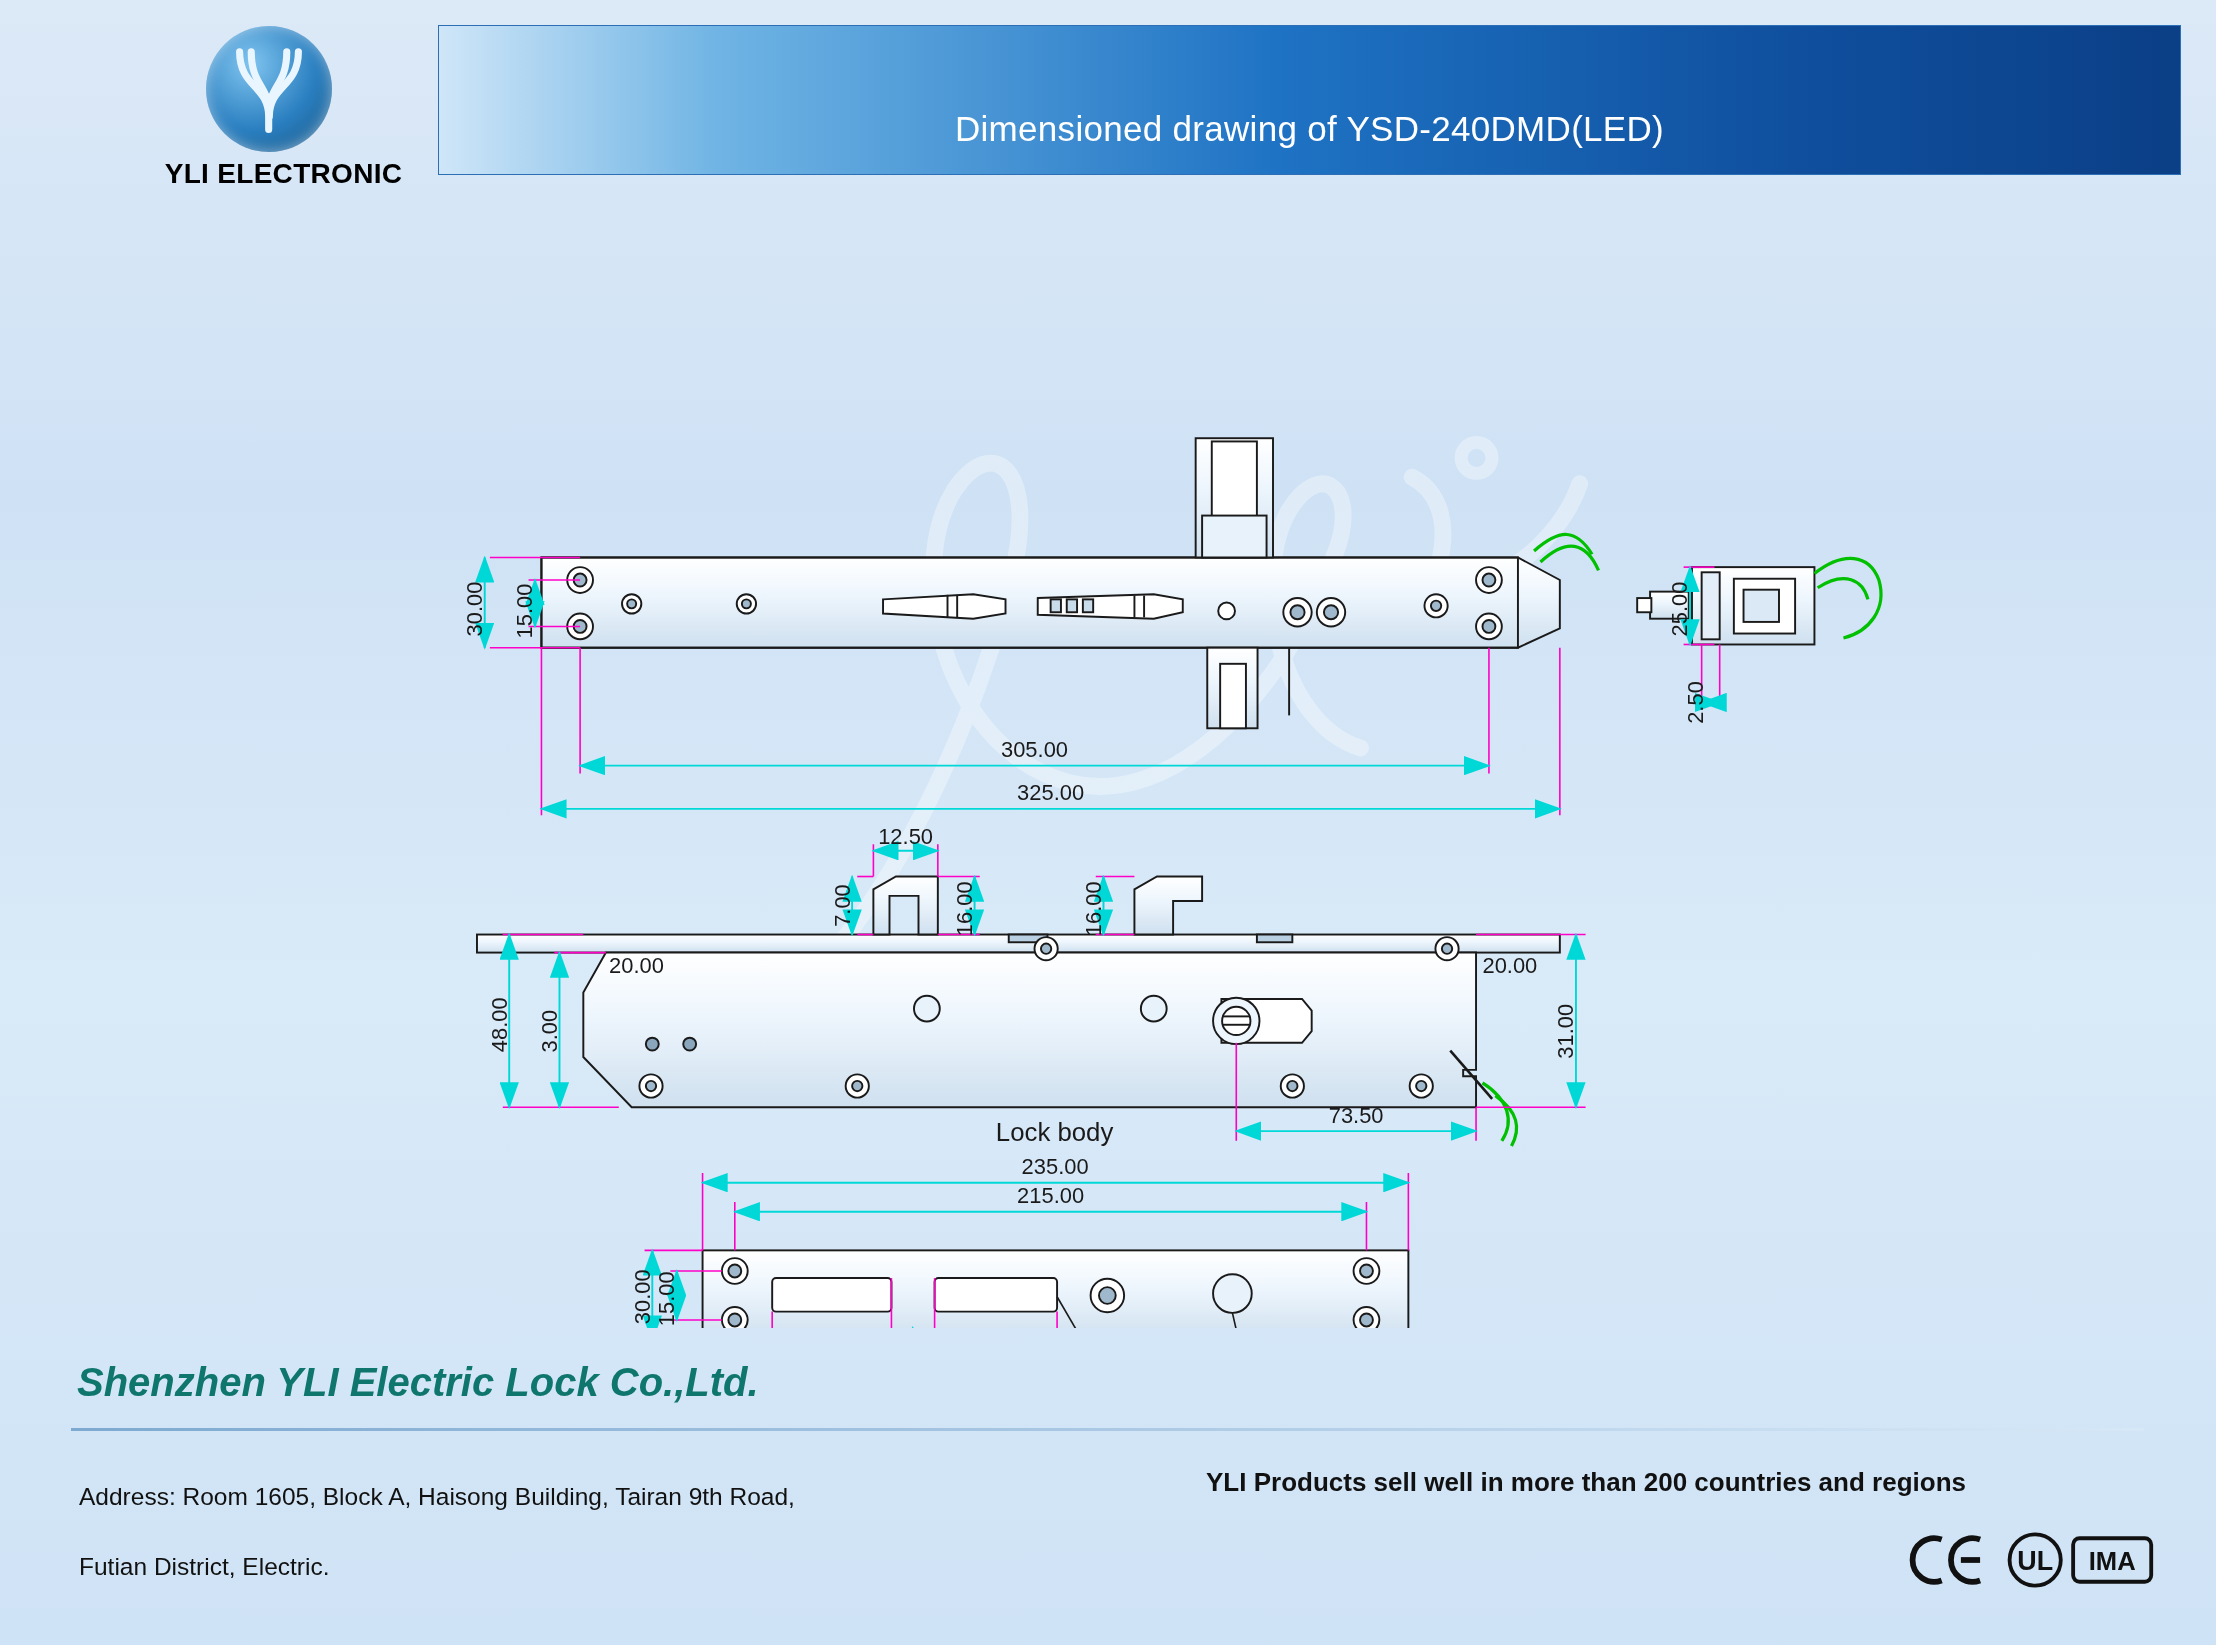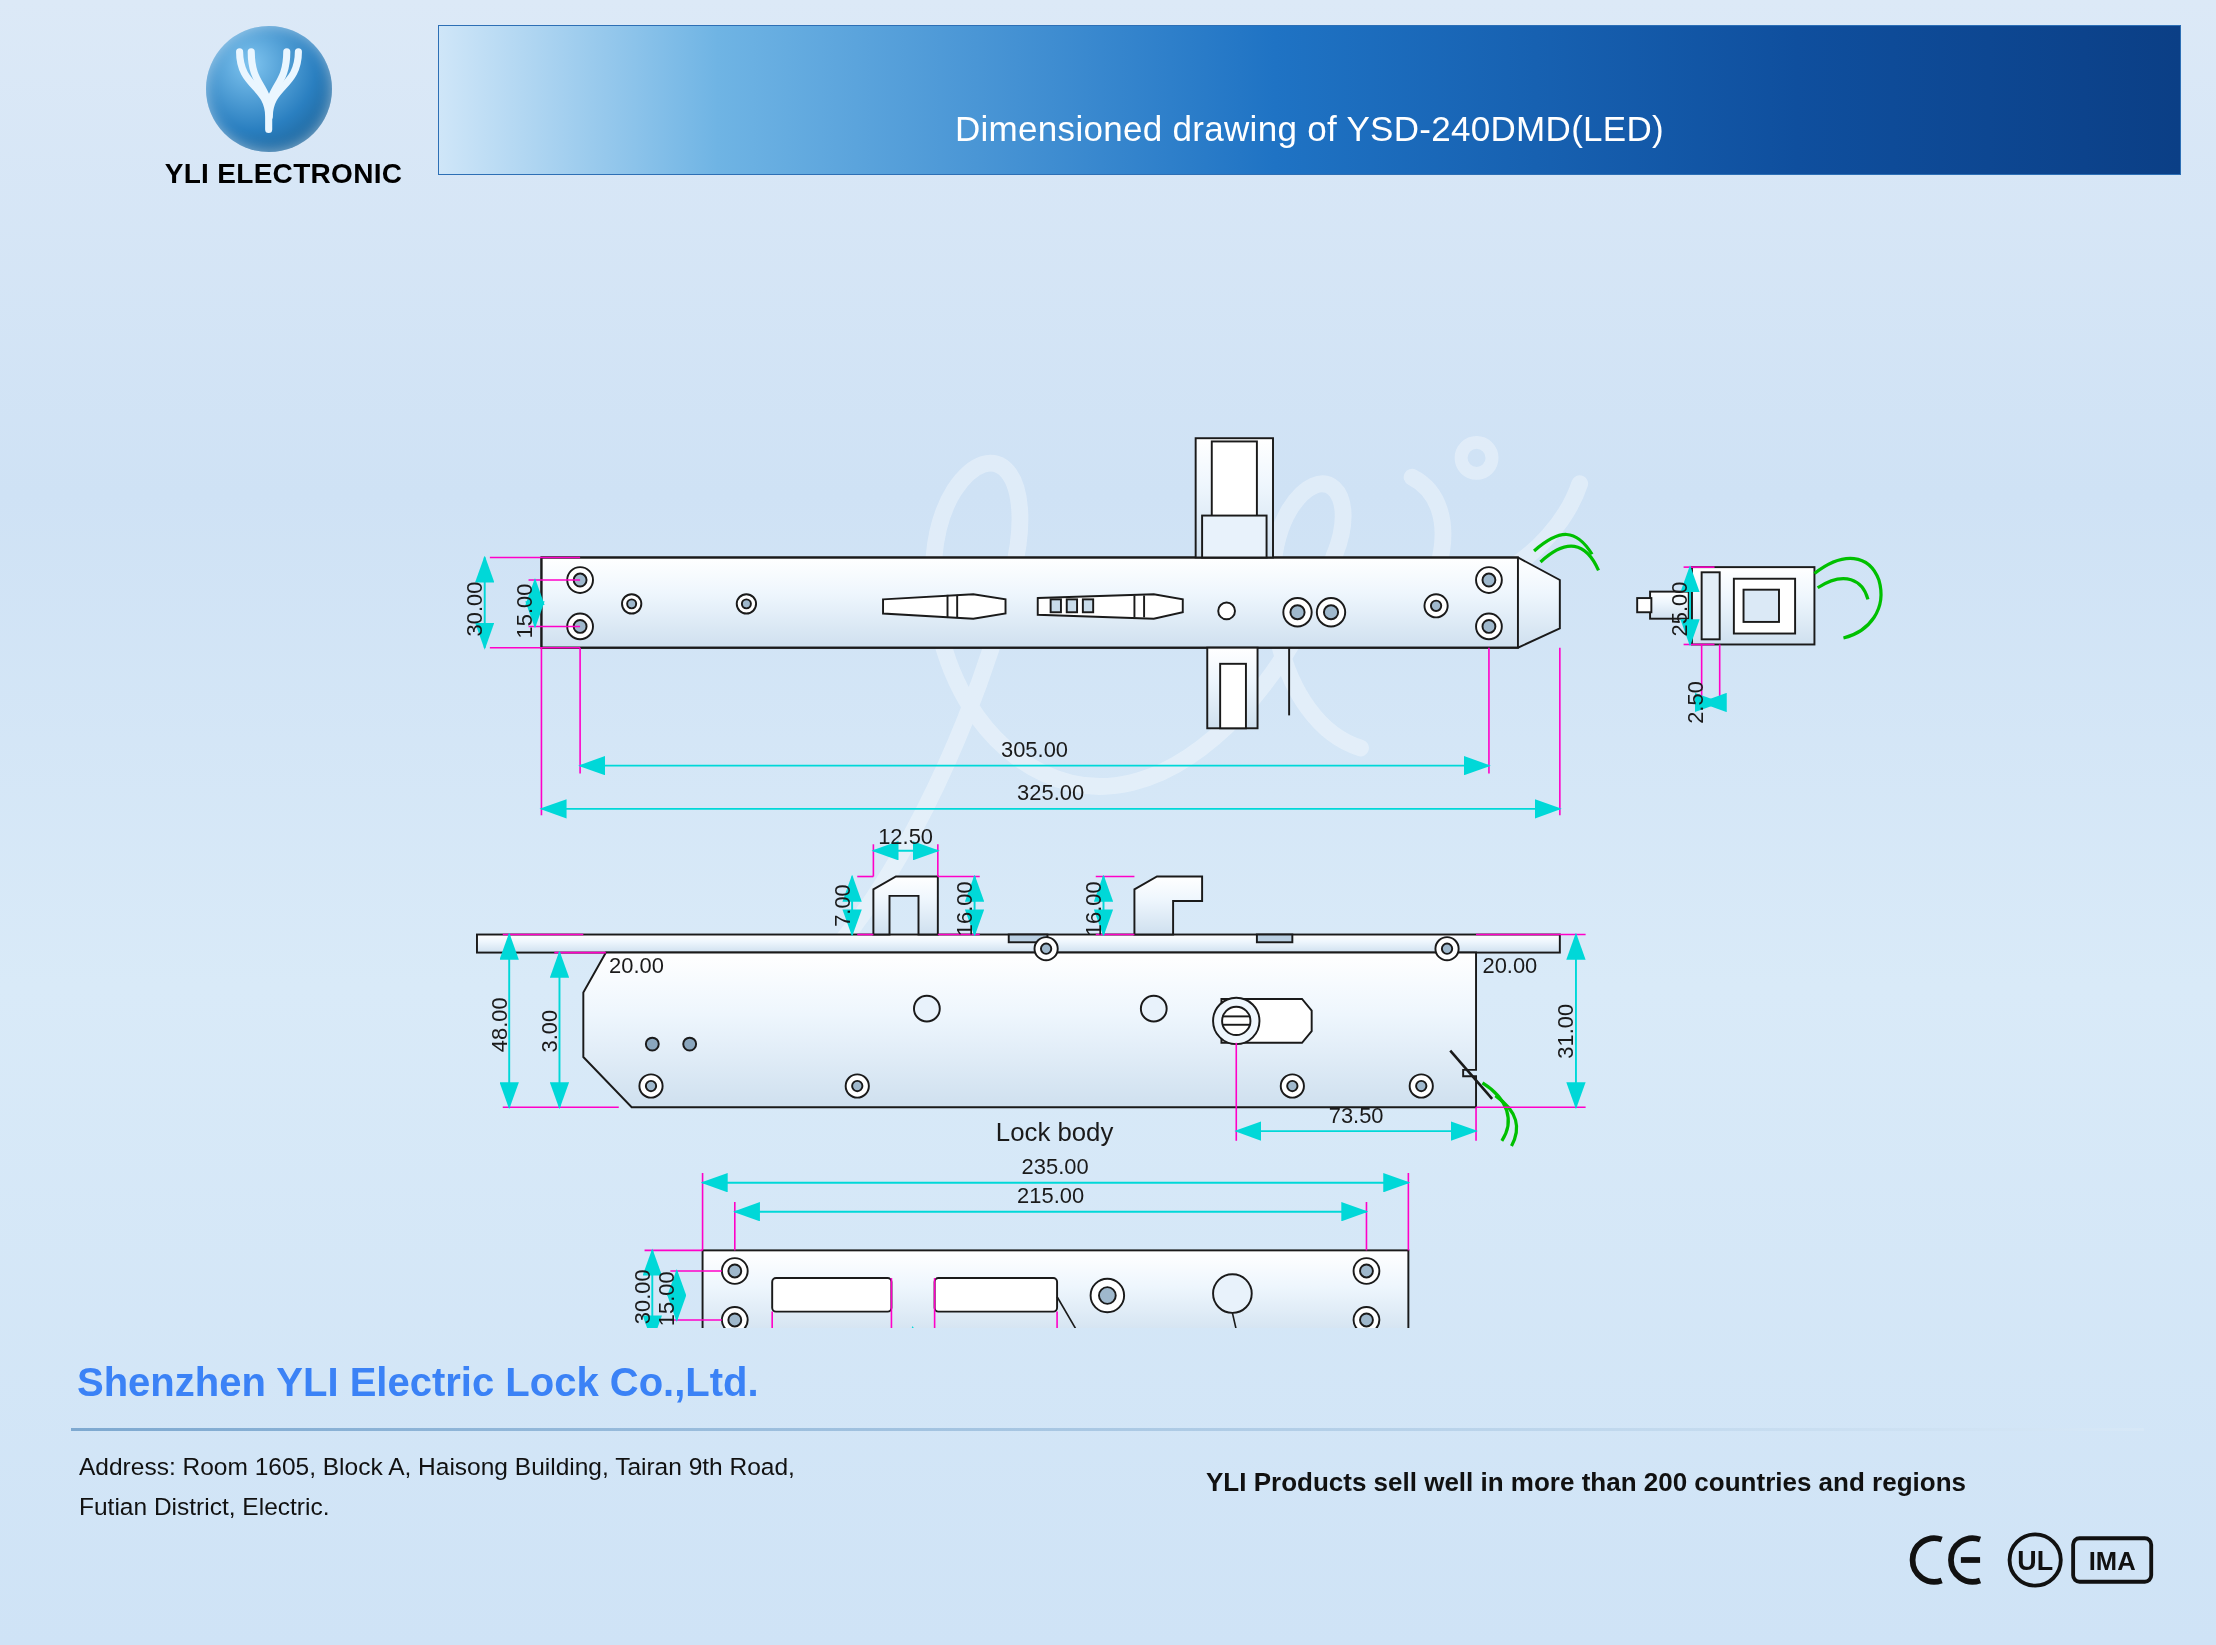--- a/index.html
+++ b/index.html
@@ -47,30 +47,30 @@
     position:absolute;left:632px;top:361px;width:1096px;height:774px;
     opacity:.35;pointer-events:none;
   }
 
   
   #drawing{position:absolute;left:0;top:193px;width:2216px;height:1135px;}
 
   
   .company{
     position:absolute;left:77px;top:1360px;
-    font-size:40px;font-weight:bold;color:#3b82f6;letter-spacing:0px;
+    font-size:40px;font-weight:bold;color:#0f766e;letter-spacing:0px;font-style:italic;
   }
   .rule{
     position:absolute;left:71px;top:1428px;width:2073px;height:2.6px;
     background:linear-gradient(90deg,#7ea9d0,#d7e8f7);
   }
   .addr{
     position:absolute;left:79px;top:1447px;font-size:24.5px;color:#111;line-height:40px;
   }
-  .addr div{white-space:pre;}
+  .addr div{white-space:pre;margin-top:30px;}
   .tagline{
     position:absolute;left:1206px;top:1467px;width:935px;
     font-size:26px;font-weight:bold;color:#111;text-align:left;
   }
   .marks{position:absolute;left:1908px;top:1528px;width:245px;height:71px;}
   .mark{position:absolute;top:0;}
   .ce{left:0;}
   .ul{left:97px;}
   .ima{left:161px;}
 

